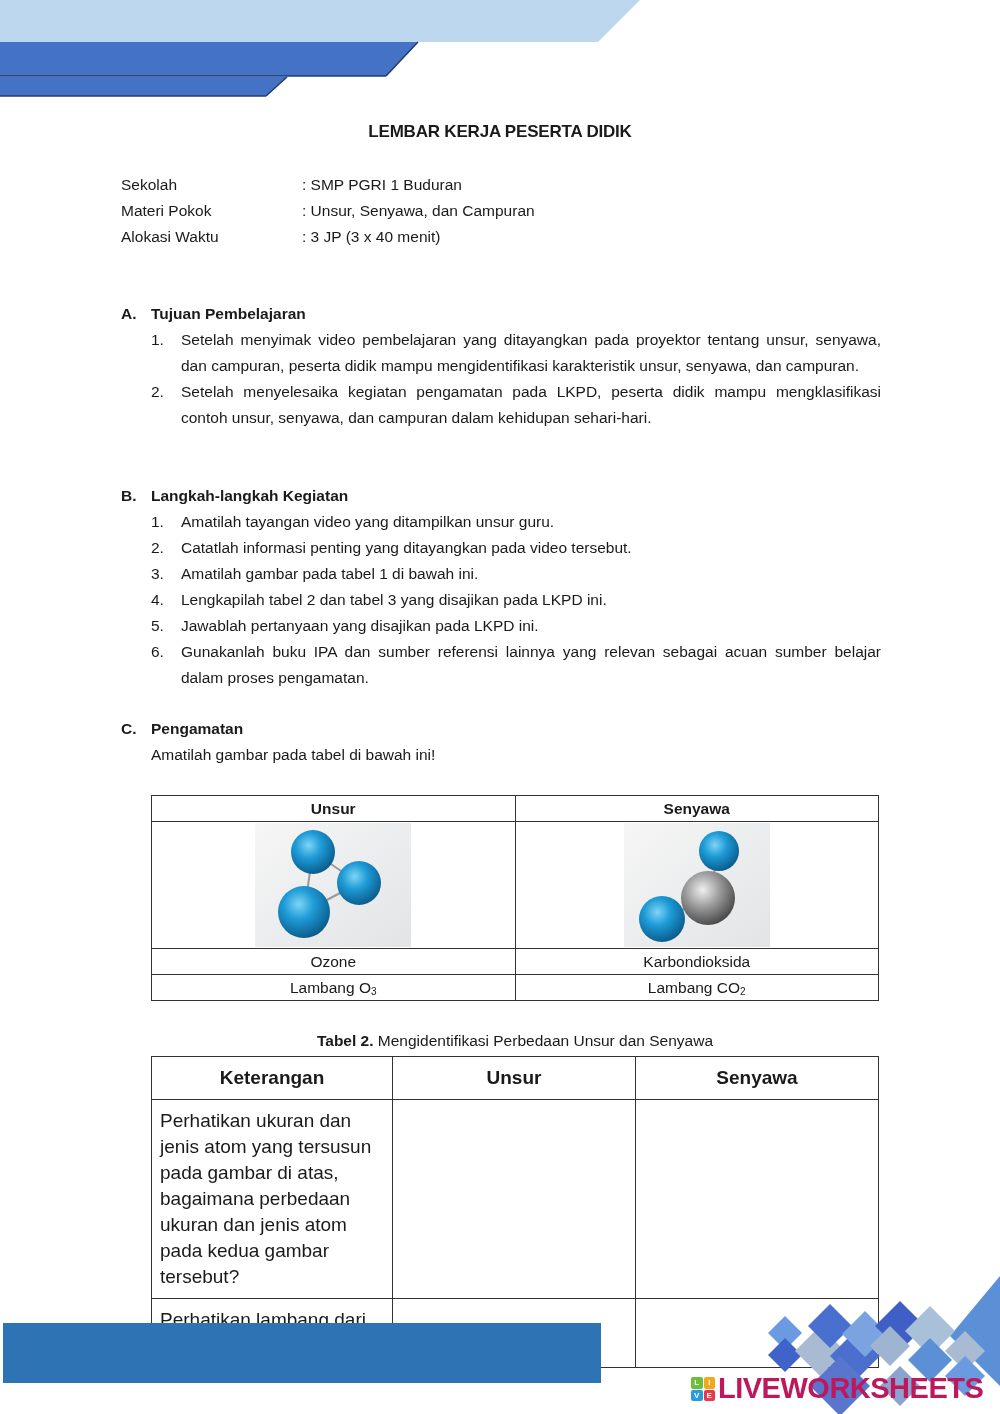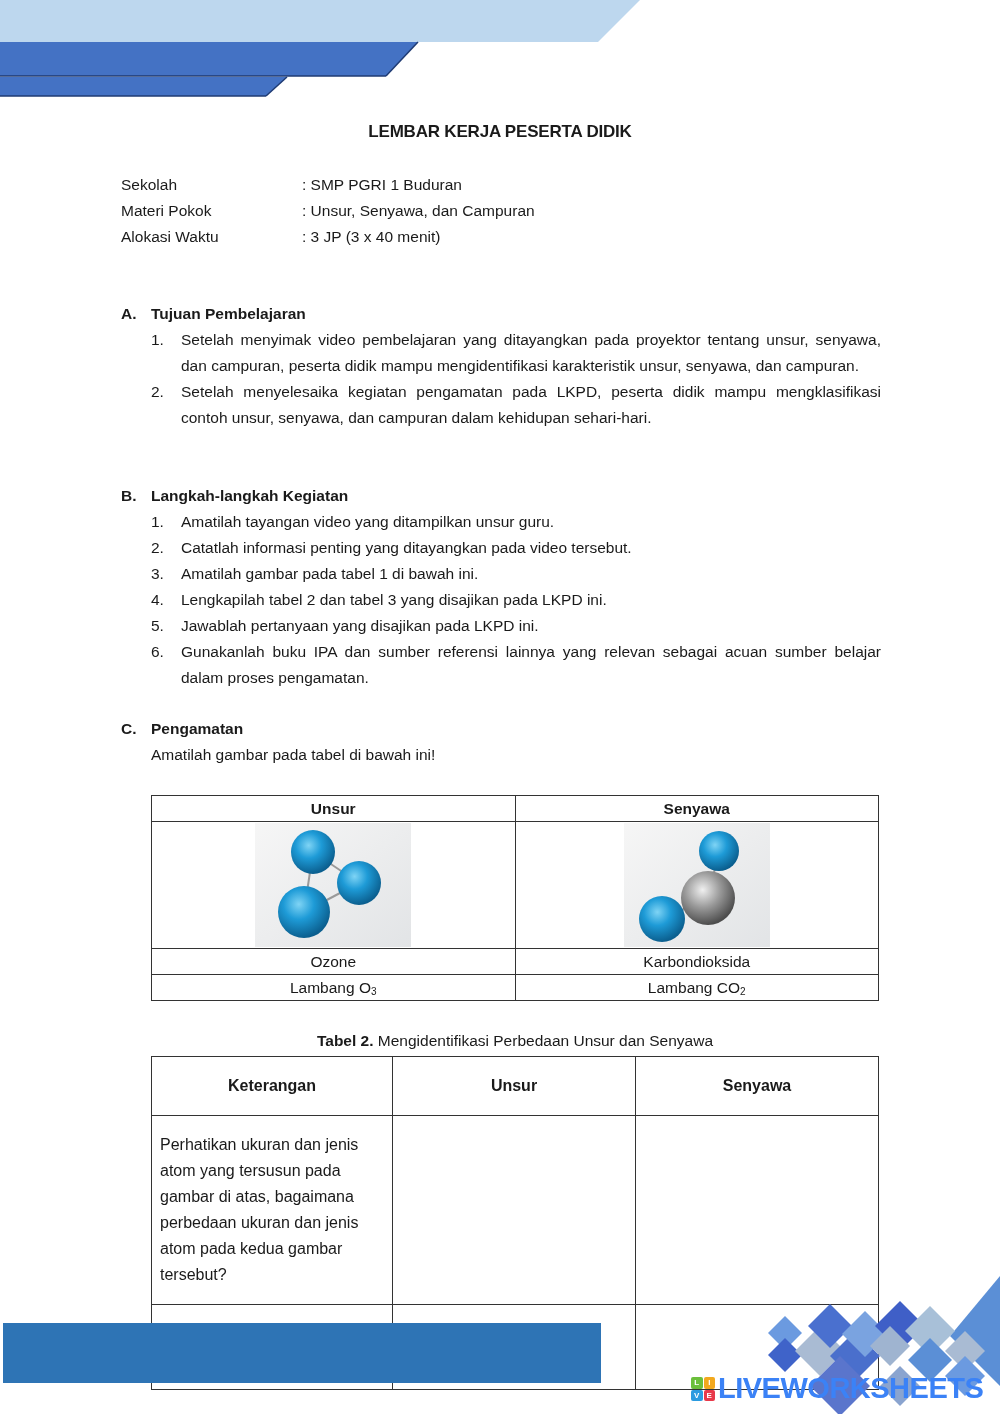--- a/index.html
+++ b/index.html
@@ -20,26 +20,26 @@
   .li-text { flex:1; text-align:justify; }
   .plain { margin-left:30px; line-height:26px; }
   .caption { text-align:center; line-height:26px; }
   .caption b { font-weight:bold; }
   table { border-collapse: collapse; }
   .t1 { position:absolute; left:151px; top:795px; width:728px; }
   .t1 td, .t1 th { border:1px solid #333; text-align:center; height:25px; padding:0; font-size:15.5px; }
   .t1 th { font-weight:bold; }
   .t1 .imgcell { height:126px; }
   .t2 { position:absolute; left:151px; top:1056px; width:728px; }
-  .t2 td, .t2 th { border:1px solid #333; padding:16px 8px; vertical-align:top; line-height:26px; font-size:16px; }
+  .t2 td, .t2 th { border:1px solid #333; padding:8px 8px; vertical-align:top; line-height:26px; font-size:19px; }
   .t2 th { text-align:center; font-weight:bold; height:26px; }
   sub { font-size:10px; vertical-align:-2px; }
   .mol { display:inline-block; vertical-align:middle; }
   .ftr-bar { position:absolute; left:3px; top:1323px; width:598px; height:60px; background:#2e74b5; }
-  .lw-text { position:absolute; left:718px; top:1372px; font-weight:bold; font-size:29px; color:#3b82f6; letter-spacing:-0.5px; font-family:"Liberation Sans", sans-serif; }
+  .lw-text { position:absolute; left:718px; top:1372px; font-weight:bold; font-size:29px; color:#be185d; letter-spacing:-0.5px; font-family:"Liberation Sans", sans-serif; }
   .lw-logo { position:absolute; left:691px; top:1377px; width:24px; height:24px; display:grid; grid-template-columns:1fr 1fr; grid-gap:1px; }
   .lw-logo span { display:block; font-size:8px; color:#fff; font-weight:bold; text-align:center; line-height:11.5px; border-radius:2px; }
 </style>
 </head>
 <body>
 
 <div class="hdr abs" style="left:0;top:0;">
   <svg width="1000" height="100">
     <polygon points="0,0 640,0 598,42 0,42" fill="#bdd7ee"></polygon>
     <polygon points="0,42 418,42 386,76 0,76" fill="#4472c4"></polygon>

